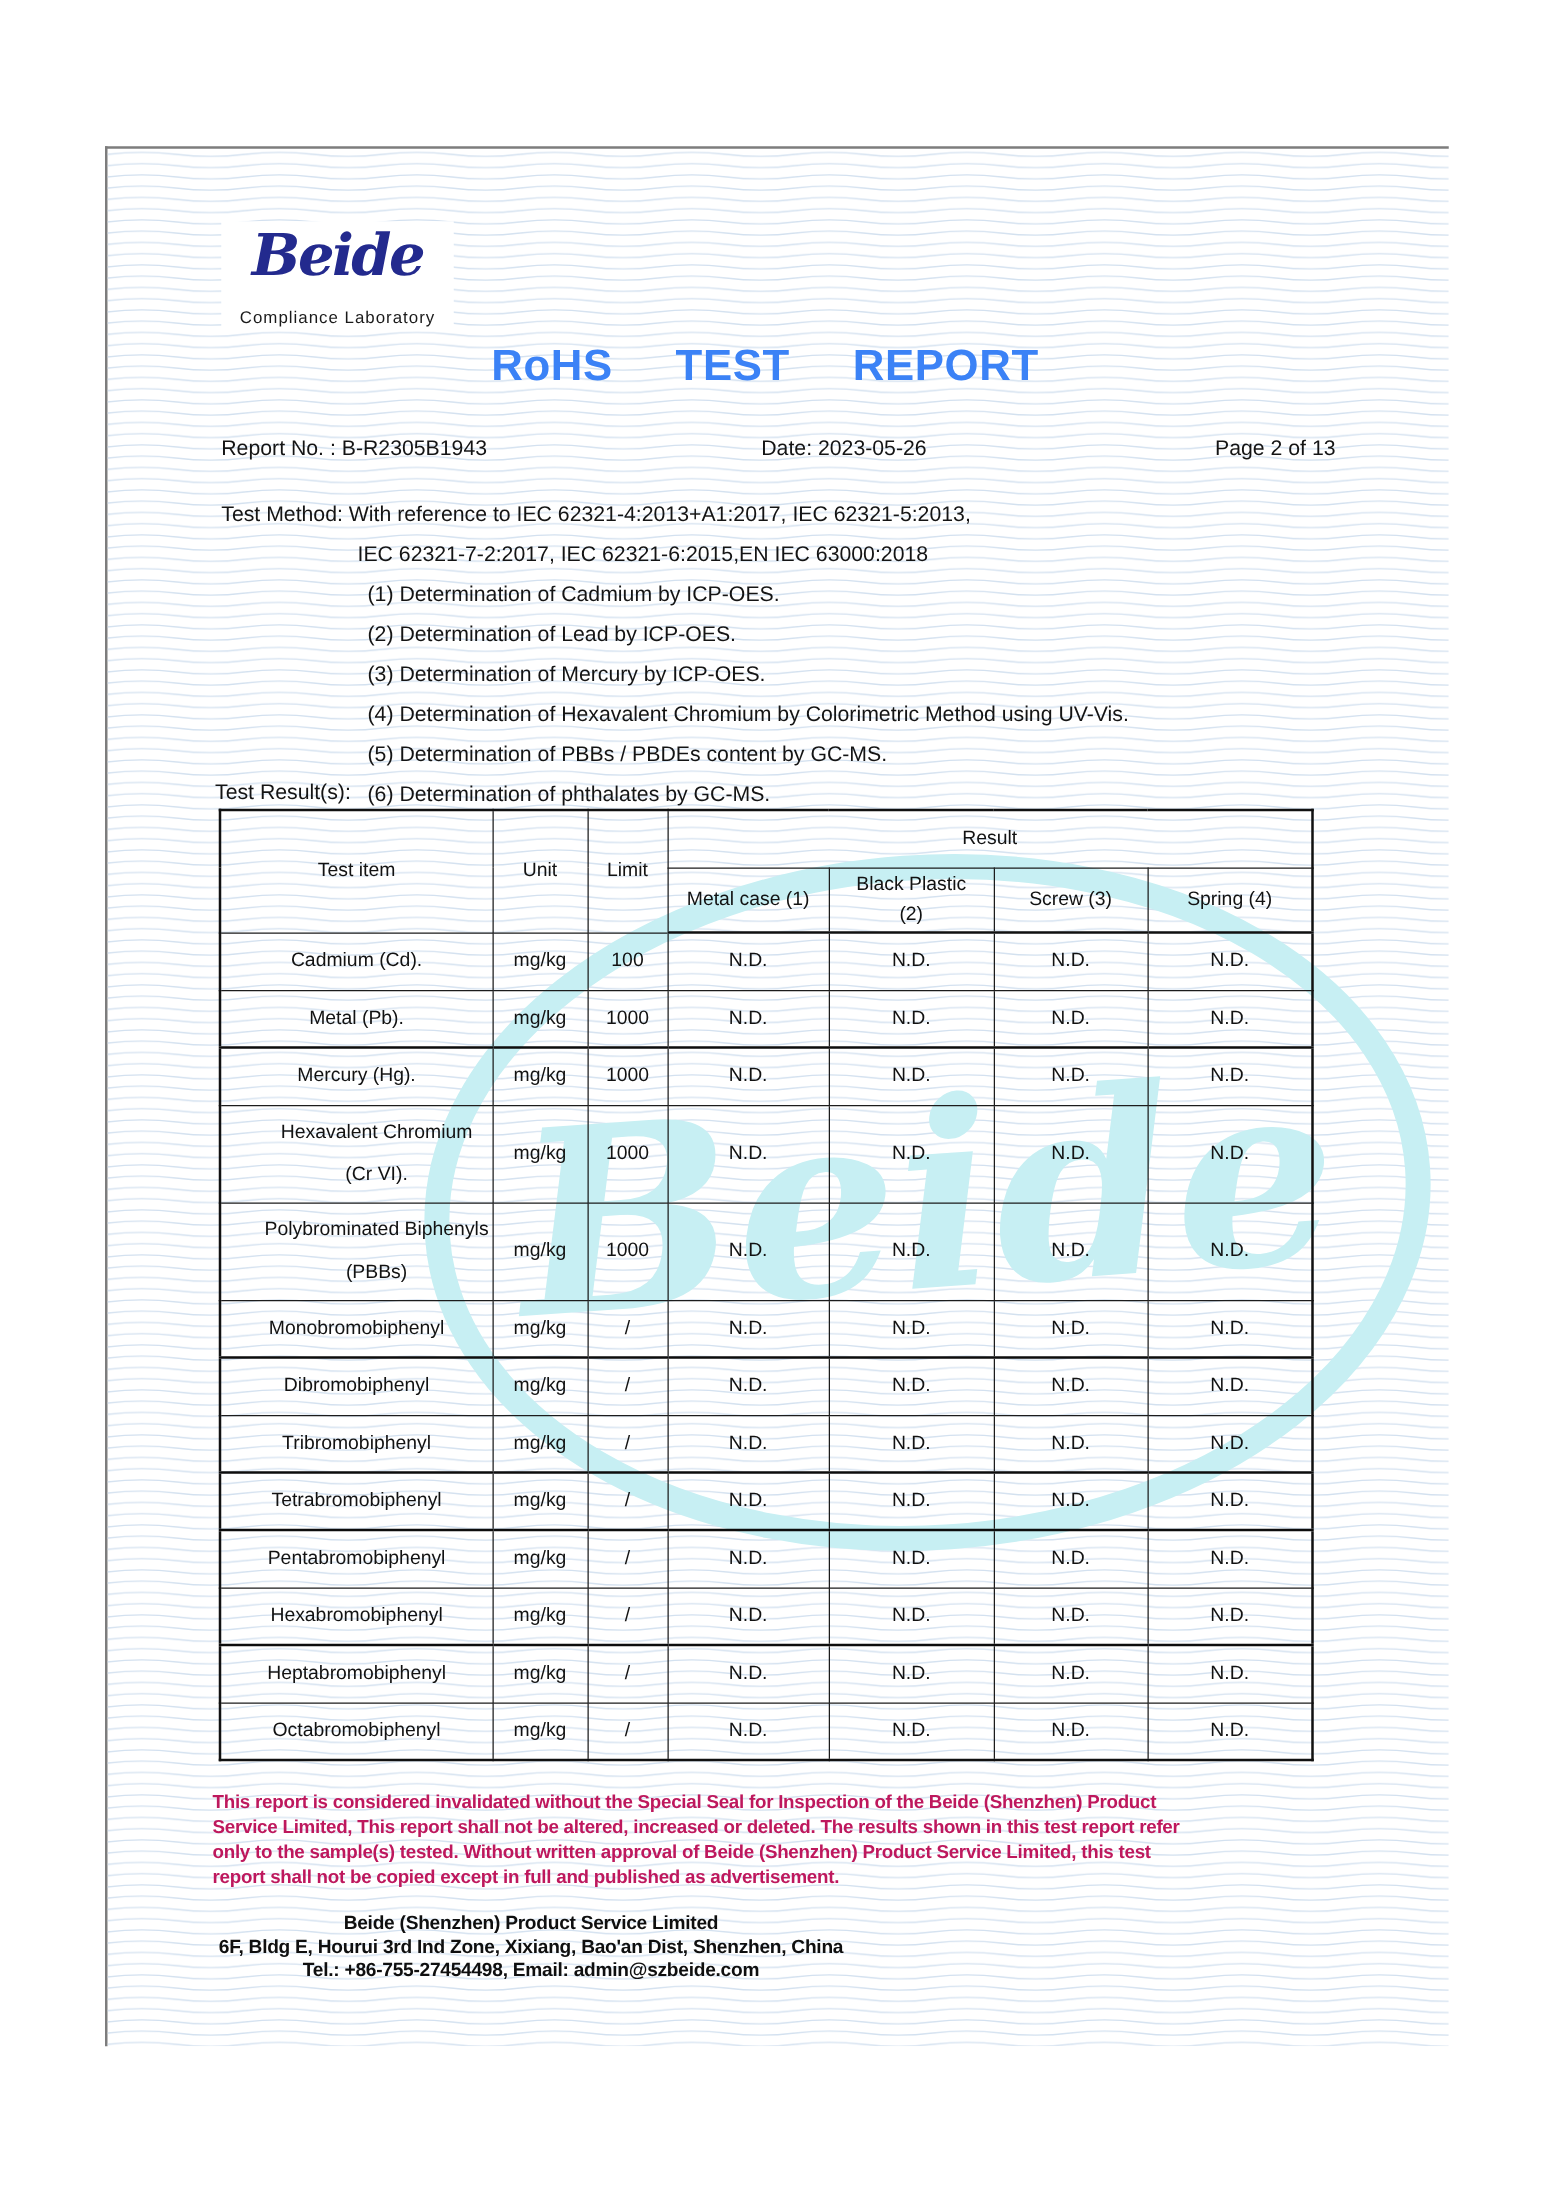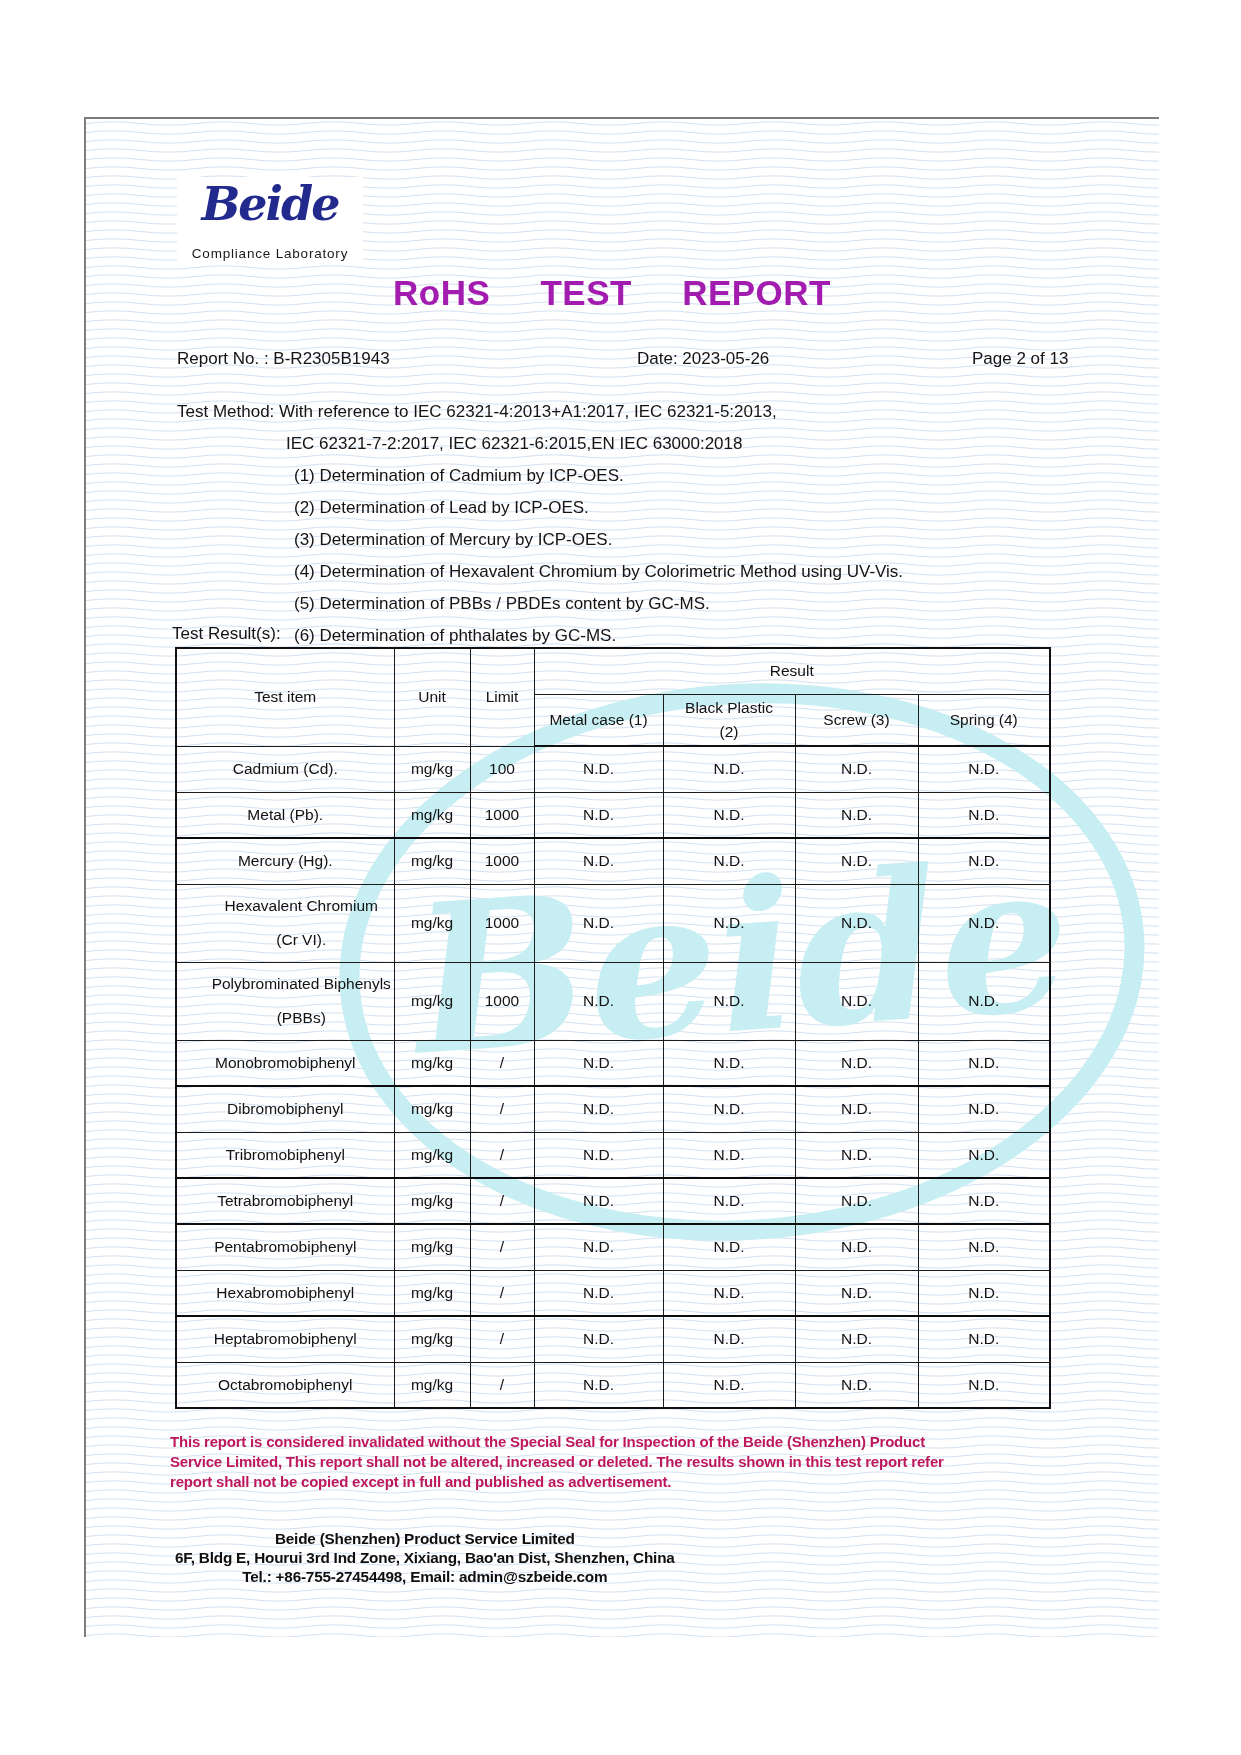--- a/index.html
+++ b/index.html
@@ -27,26 +27,26 @@
     position:absolute;left:91px;top:58px;width:186px;height:88px;
     background:#ffffff;z-index:2;text-align:center;
   }
   .logo-brand{
     font-family:"DejaVu Serif",serif;font-style:italic;font-weight:bold;
     font-size:46px;line-height:54px;color:var(--brand-navy);letter-spacing:-2px;
   }
   .logo-sub{font-size:13.5px;color:#1a1a1a;letter-spacing:.8px;margin-top:15px;white-space:nowrap;}
   .title{
     position:absolute;left:0;top:154px;width:1052px;text-align:center;z-index:1;
-    font-size:35px;font-weight:bold;letter-spacing:.5px;word-spacing:40px;color:#a21caf;
+    font-size:35px;font-weight:bold;letter-spacing:.5px;word-spacing:40px;color:#3b82f6;
   }
   .meta{position:absolute;left:0;top:230px;width:100%;font-size:17px;z-index:1;}
   .meta span{position:absolute;white-space:nowrap;}
   .meta .m-report{left:91px;}
-  .meta .m-date{left:523px;margin-left:28px;}
+  .meta .m-date{left:523px;}
   .meta .m-page{left:886px;}
   .method{position:absolute;left:91px;top:277px;font-size:17px;z-index:1;}
   .method .l{height:32px;line-height:32px;white-space:nowrap;}
   .method .l2{padding-left:109px;}
   .method .li{padding-left:117px;}
   .results-label{position:absolute;left:86px;top:505px;font-size:17px;z-index:1;}
   table.results{
     position:absolute;left:89px;top:528px;width:874px;z-index:1;
     border-collapse:collapse;table-layout:fixed;
     font-size:15.5px;background:transparent;border:2.5px solid #111;
@@ -266,20 +266,21 @@
           <td class="c-val">N.D.</td>
           <td class="c-val">N.D.</td>
           <td class="c-val">N.D.</td>
         </tr>
       </tbody>
   </table>
 
   <div class="disclaimer">
     <div>This report is considered invalidated without the Special Seal for Inspection of the Beide (Shenzhen) Product</div>
     <div>Service Limited, This report shall not be altered, increased or deleted. The results shown in this test report refer</div>
+    <div>only to the sample(s) tested. Without written approval of Beide (Shenzhen) Product Service Limited, this test</div>
     <div>report shall not be copied except in full and published as advertisement.</div>
   </div>
 
   <div class="company">
     <div>Beide (Shenzhen) Product Service Limited</div>
     <div>6F, Bldg E, Hourui 3rd Ind Zone, Xixiang, Bao'an Dist, Shenzhen, China</div>
     <div>Tel.: +86-755-27454498, Email: admin@szbeide.com</div>
   </div>
 
 </div>

